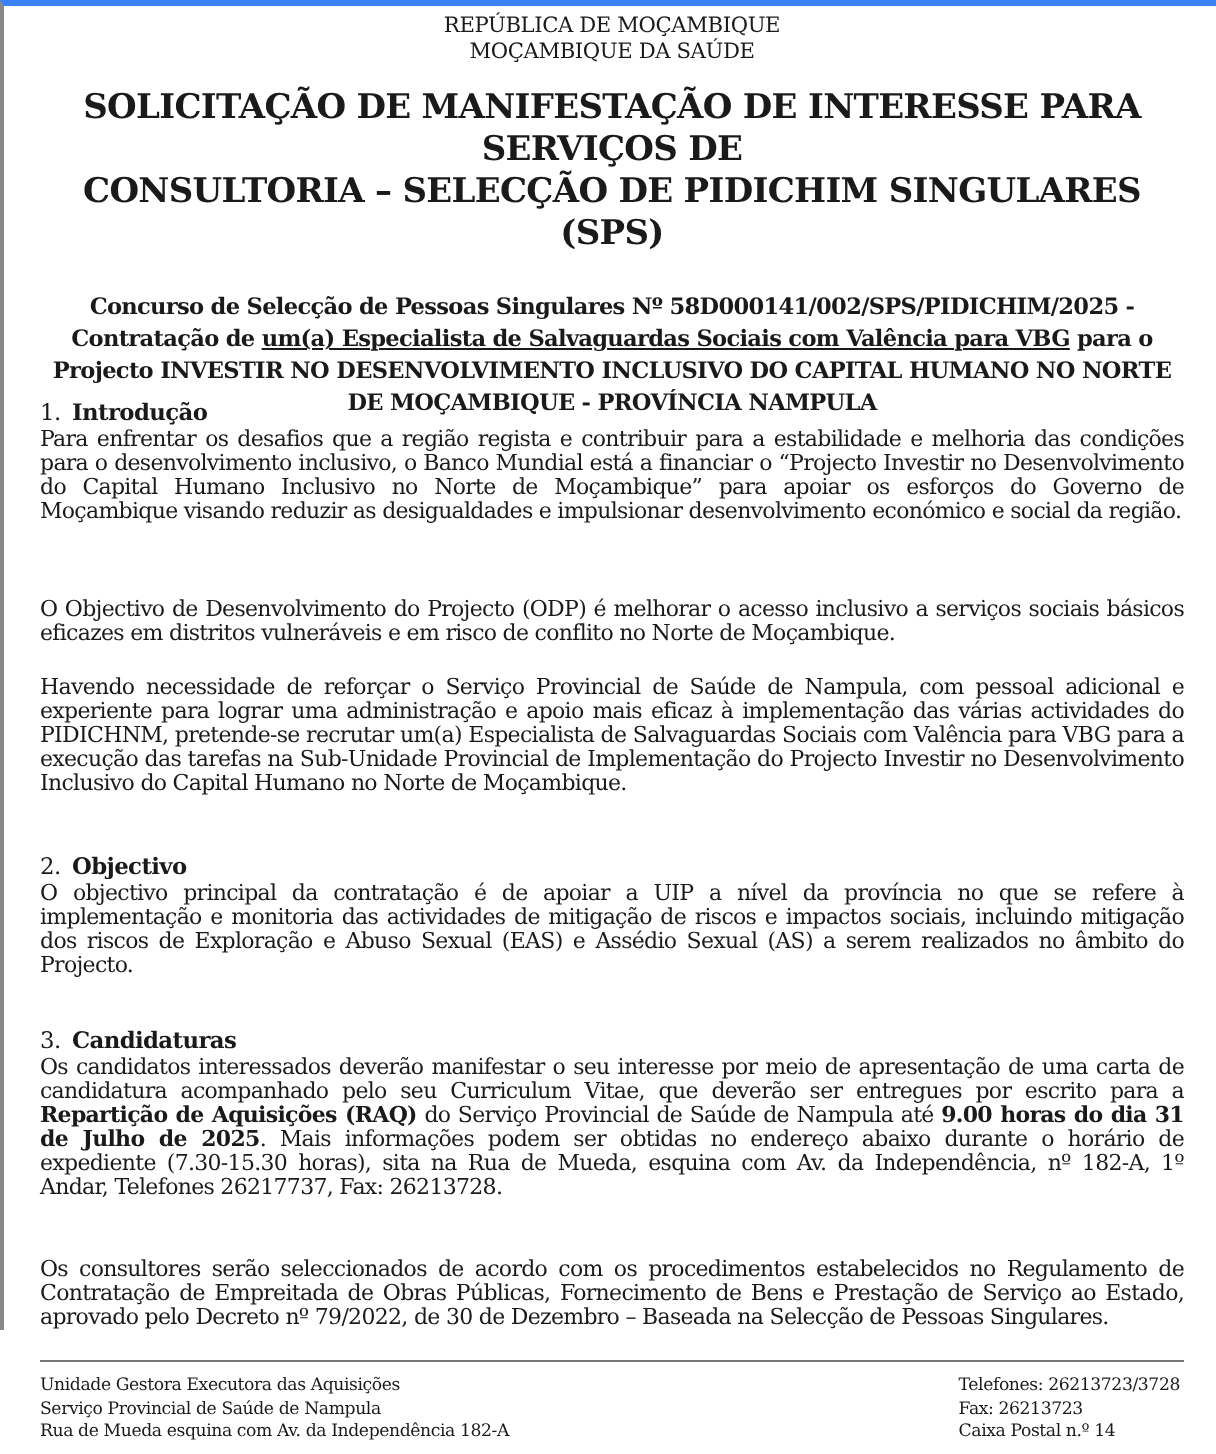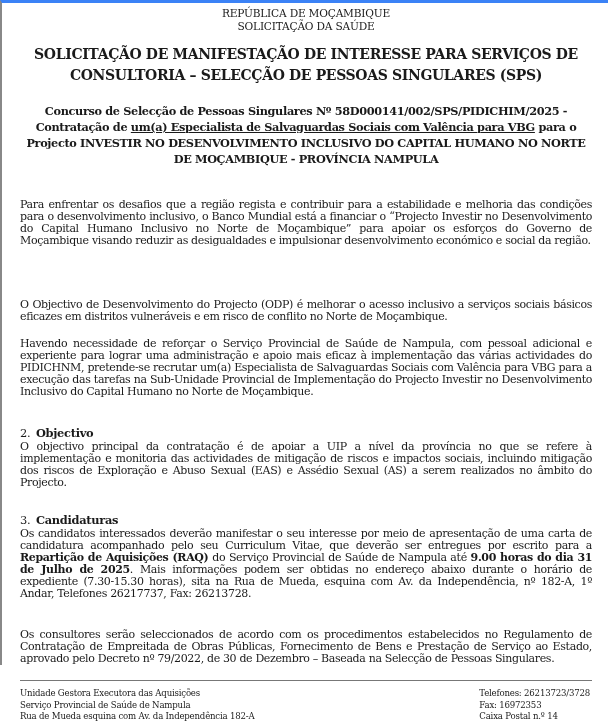--- a/index.html
+++ b/index.html
@@ -12,21 +12,21 @@
     position: absolute; left: 0; top: 0; width: 608px; height: 665px;
     border-top: 3px solid #3b82f6; border-left: 2px solid #888;
     box-sizing: border-box;
   }
   .content { position: absolute; left: 18px; top: 0; width: 572px; }
   .gov {
     text-align: center; font-size: 10.6px; line-height: 13px; letter-spacing: -0.2px;
   }
   .gov .l1 { margin-top: 4px; }
   .title {
-    text-align: center; font-weight: bold; font-size: 14px; line-height: 21px;
+    text-align: center; font-weight: bold; font-size: 17px; line-height: 21px;
     margin-top: 11px; letter-spacing: -0.35px;
   }
   .ref {
     text-align: center; font-weight: bold; font-size: 11.3px; line-height: 16px;
     margin-top: 17px; letter-spacing: -0.35px;
   }
   .ref .u { text-decoration: underline; }
   .section-h { font-weight: bold; font-size: 11.4px; line-height: 15px; letter-spacing: -0.3px; }
   .section-h .num { display: inline-block; width: 16px; font-weight: normal; }
   p {
@@ -52,33 +52,36 @@
   .footer-right { right: 18px; text-align: left; }
 </style>
 </head>
 <body>
 
 <div class="page">
   <div class="content">
 
     <div class="gov">
       <div class="l1">REPÚBLICA DE MOÇAMBIQUE</div>
-      <div>SOLICITAÇÃO DA SAÚDE</div>
+      <div>MOÇAMBIQUE DA SAÚDE</div>
     </div>
 
     <div class="title">
       <div>SOLICITAÇÃO DE MANIFESTAÇÃO DE INTERESSE PARA SERVIÇOS DE</div>
-      <div>CONSULTORIA – SELECÇÃO DE PESSOAS SINGULARES (SPS)</div>
+      <div>CONSULTORIA – SELECÇÃO DE PIDICHIM SINGULARES (SPS)</div>
     </div>
 
     <div class="ref">
       <span>Concurso de Selecção de Pessoas Singulares Nº 58D000141/002/SPS/PIDICHIM/2025 - Contratação de </span><span class="u">um(a) Especialista de Salvaguardas Sociais com Valência para VBG</span><span> para o Projecto INVESTIR NO DESENVOLVIMENTO INCLUSIVO DO CAPITAL HUMANO NO NORTE DE MOÇAMBIQUE - PROVÍNCIA NAMPULA</span>
     </div>
 
     <div class="s1">
+      <div class="section-h">
+        <span class="num">1.</span><span>Introdução</span>
+      </div>
       <p>Para enfrentar os desafios que a região regista e contribuir para a estabilidade e melhoria das condições para o desenvolvimento inclusivo, o Banco Mundial está a financiar o “Projecto Investir no Desenvolvimento do Capital Humano Inclusivo no Norte de Moçambique” para apoiar os esforços do Governo de Moçambique visando reduzir as desigualdades e impulsionar desenvolvimento económico e social da região.</p>
     </div>
 
     <div class="p2">
       <p>O Objectivo de Desenvolvimento do Projecto (ODP) é melhorar o acesso inclusivo a serviços sociais básicos eficazes em distritos vulneráveis e em risco de conflito no Norte de Moçambique.</p>
     </div>
 
     <div class="p3">
       <p>Havendo necessidade de reforçar o Serviço Provincial de Saúde de Nampula, com pessoal adicional e experiente para lograr uma administração e apoio mais eficaz à implementação das várias actividades do PIDICHNM, pretende-se recrutar um(a) Especialista de Salvaguardas Sociais com Valência para VBG para a execução das tarefas na Sub-Unidade Provincial de Implementação do Projecto Investir no Desenvolvimento Inclusivo do Capital Humano no Norte de Moçambique.</p>
     </div>
@@ -106,16 +109,16 @@
   <div class="divider"></div>
 
   <div class="footer-left">
     <div>Unidade Gestora Executora das Aquisições</div>
     <div>Serviço Provincial de Saúde de Nampula</div>
     <div>Rua de Mueda esquina com Av. da Independência 182-A</div>
   </div>
 
   <div class="footer-right">
     <div>Telefones: 26213723/3728</div>
-    <div>Fax: 16972353</div>
+    <div>Fax: 26213723</div>
     <div>Caixa Postal  n.º 14</div>
   </div>
 </div>
 
 </body></html>

